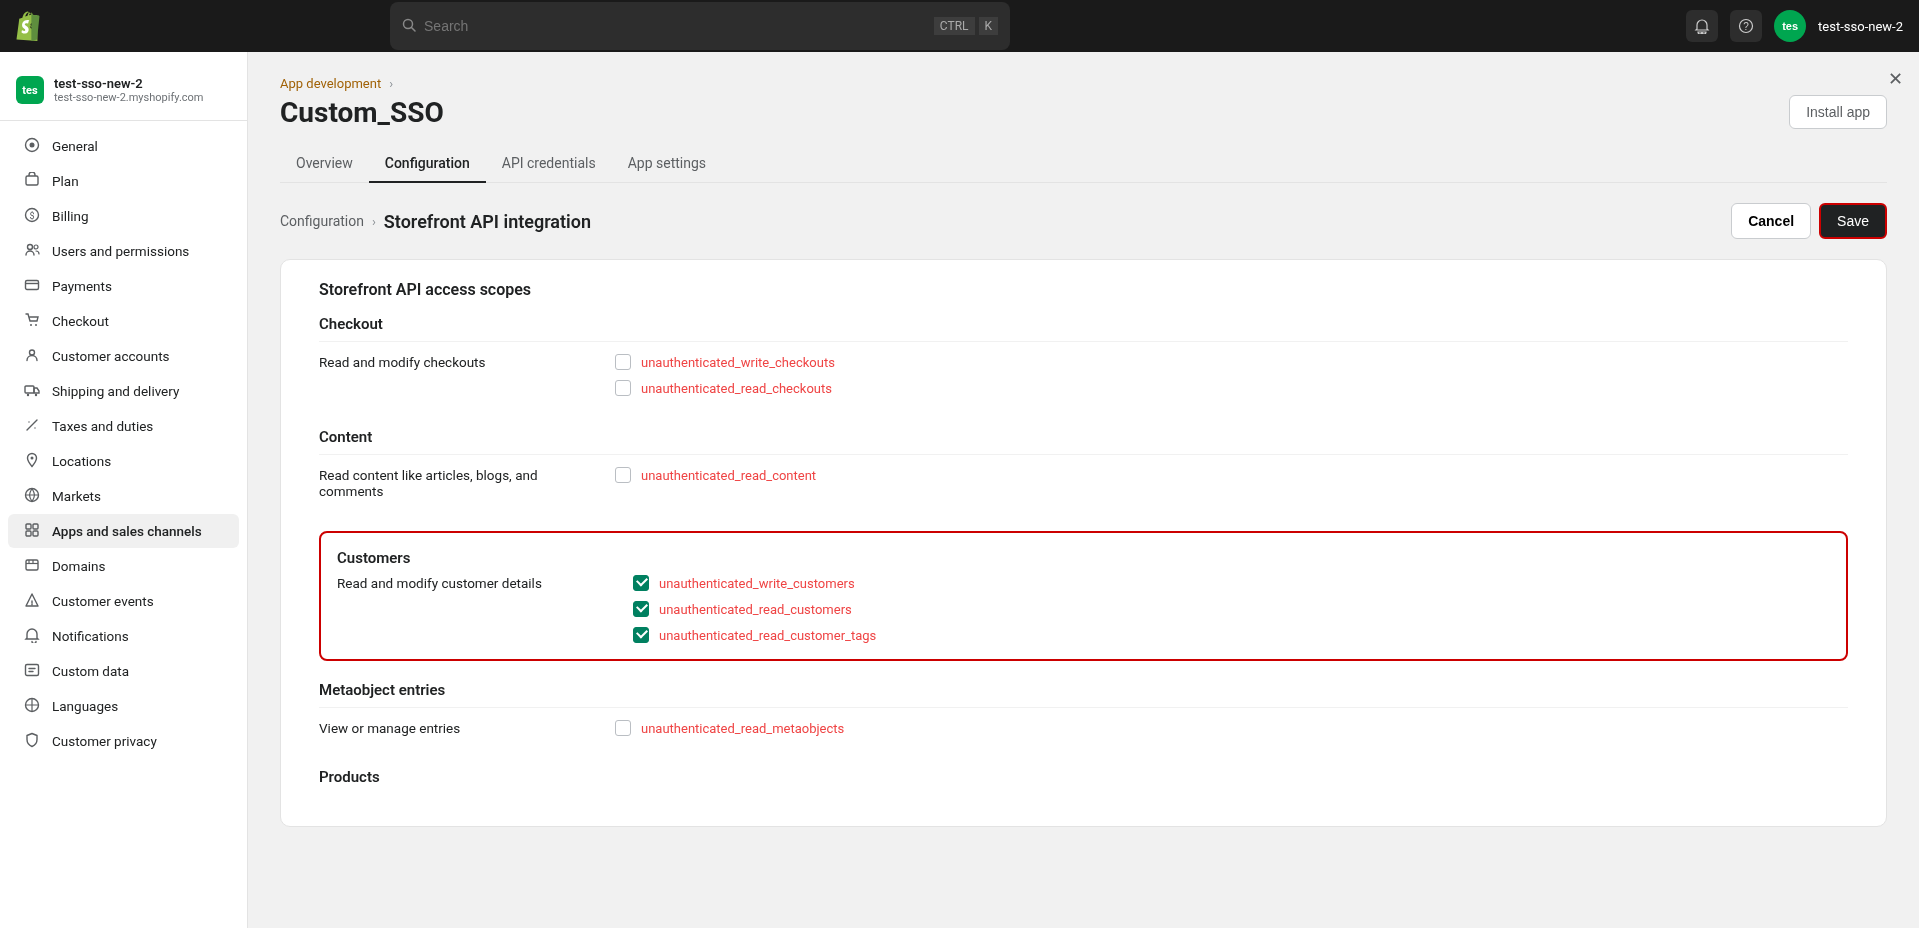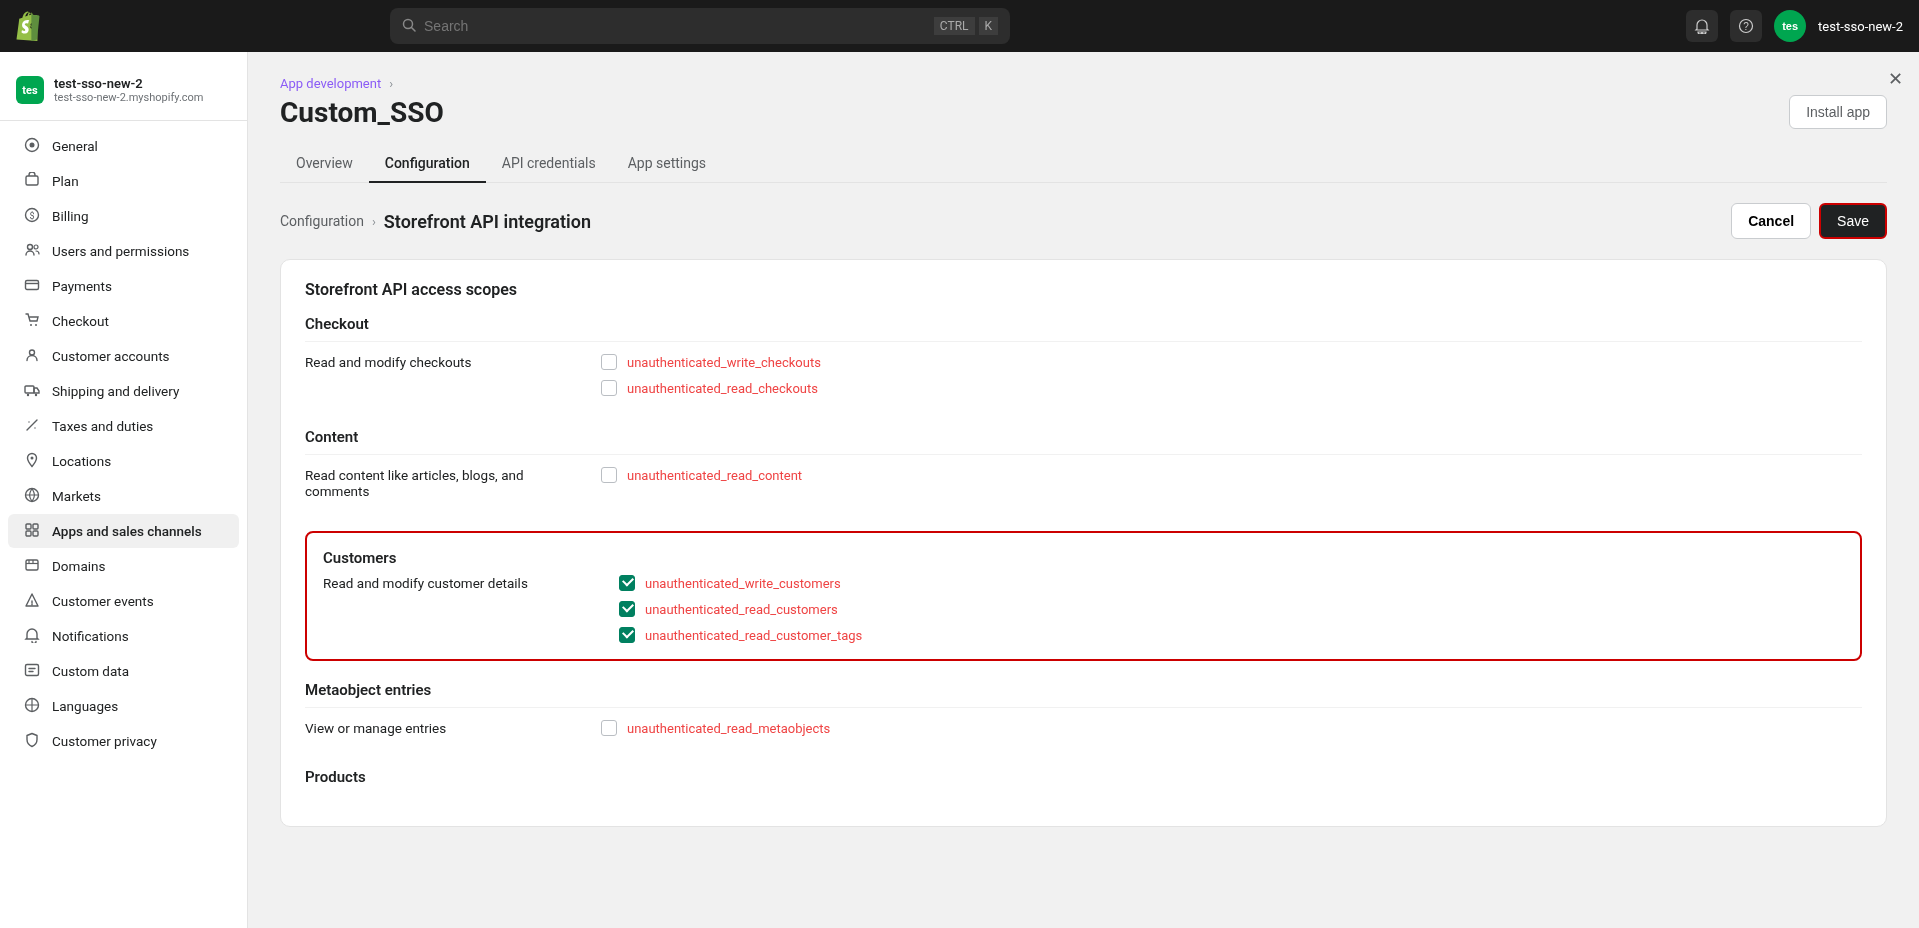--- a/index.html
+++ b/index.html
@@ -22,21 +22,21 @@
     .search-bar {
       flex: 1;
       max-width: 620px;
       margin: 0 auto;
       background: #2d2d2d;
       border-radius: 8px;
       display: flex;
       align-items: center;
       padding: 0 12px;
       gap: 8px;
-      height: 36px;
+      height: 48px;
       color: #999;
     }
     .search-bar input {
       background: transparent;
       border: none;
       outline: none;
       color: #ccc;
       font-size: 14px;
       flex: 1;
     }
@@ -134,21 +134,21 @@
       cursor: pointer;
       font-size: 18px;
       color: #5c5f62;
     }
 
     
     .breadcrumb-row {
       display: flex; align-items: center; gap: 8px;
       margin-bottom: 4px;
     }
-    .breadcrumb-link { color: #8b5cf6; font-size: 13px; cursor: pointer; }
+    .breadcrumb-link { color: #a16207; font-size: 13px; cursor: pointer; }
     .breadcrumb-sep { color: #8c9196; font-size: 13px; }
     .page-title { font-size: 28px; font-weight: 700; margin-bottom: 16px; }
 
     
     .tabs-row {
       display: flex; gap: 0;
       border-bottom: 1px solid #e3e3e3;
       margin-bottom: 20px;
     }
     .tab-item {
@@ -194,21 +194,21 @@
       cursor: pointer;
       font-size: 14px;
       font-weight: 500;
     }
 
     
     .card {
       background: #fff;
       border-radius: 10px;
       border: 1px solid #e3e3e3;
-      padding: 20px 24px;
+      padding: 20px 38px;
       margin-bottom: 20px;
     }
     .card-title { font-size: 16px; font-weight: 600; margin-bottom: 16px; }
 
     
     .scope-section { margin-bottom: 20px; }
     .scope-section-header { font-size: 15px; font-weight: 600; margin-bottom: 8px; }
     .scope-row {
       display: flex; align-items: flex-start; gap: 16px;
       padding: 12px 0;

